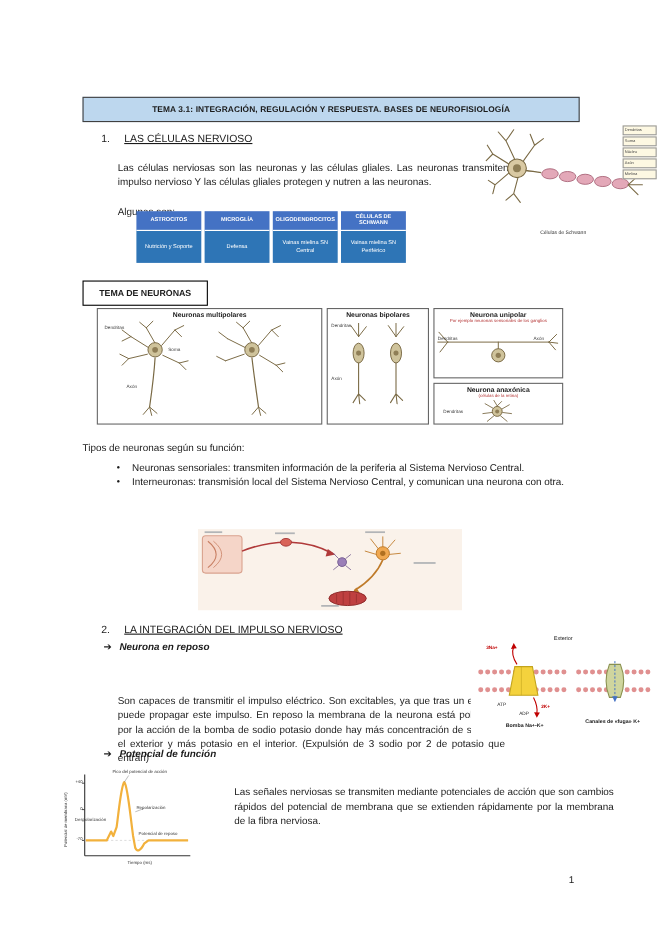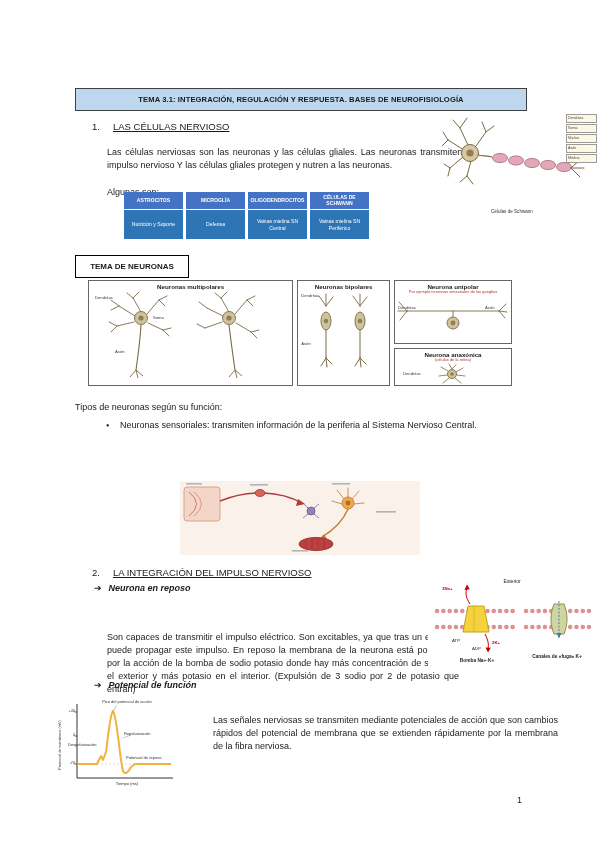--- a/index.html
+++ b/index.html
@@ -250,20 +250,24 @@
       </div>
     </div>
   </div>
 
   <div class="abs funcion-h">Tipos de neuronas según su función:</div>
   <ul class="abs bullets">
     <li>
       <span class="bullet-dot">●</span>
       <span class="bullet-text">Neuronas sensoriales: transmiten información de la periferia al Sistema Nervioso Central.</span>
     </li>
+    <li>
+      <span class="bullet-dot">●</span>
+      <span class="bullet-text">Interneuronas: transmisión local del Sistema Nervioso Central, y comunican una neurona con otra.</span>
+    </li>
   </ul>
 
   <div class="abs reflex-fig">
     <svg width="240" height="74" viewBox="0 0 240 74">
       <rect width="240" height="74" fill="#faf2ea"></rect>
       <rect x="4" y="6" width="36" height="34" rx="3" fill="#f5d5c8" stroke="#d9a28e" stroke-width="1"></rect>
       <path d="M9,11 Q24,23 9,35" stroke="#c87f63" stroke-width="1" fill="none"></path>
       <path d="M14,11 Q29,23 14,35" stroke="#c87f63" stroke-width="0.7" fill="none"></path>
       <path d="M40,20 C70,8 100,10 122,22" stroke="#b03a3a" stroke-width="1.4" fill="none"></path>
       <ellipse cx="80" cy="12" rx="5" ry="3.5" fill="#d96459" stroke="#a33232" stroke-width="0.8"></ellipse>

